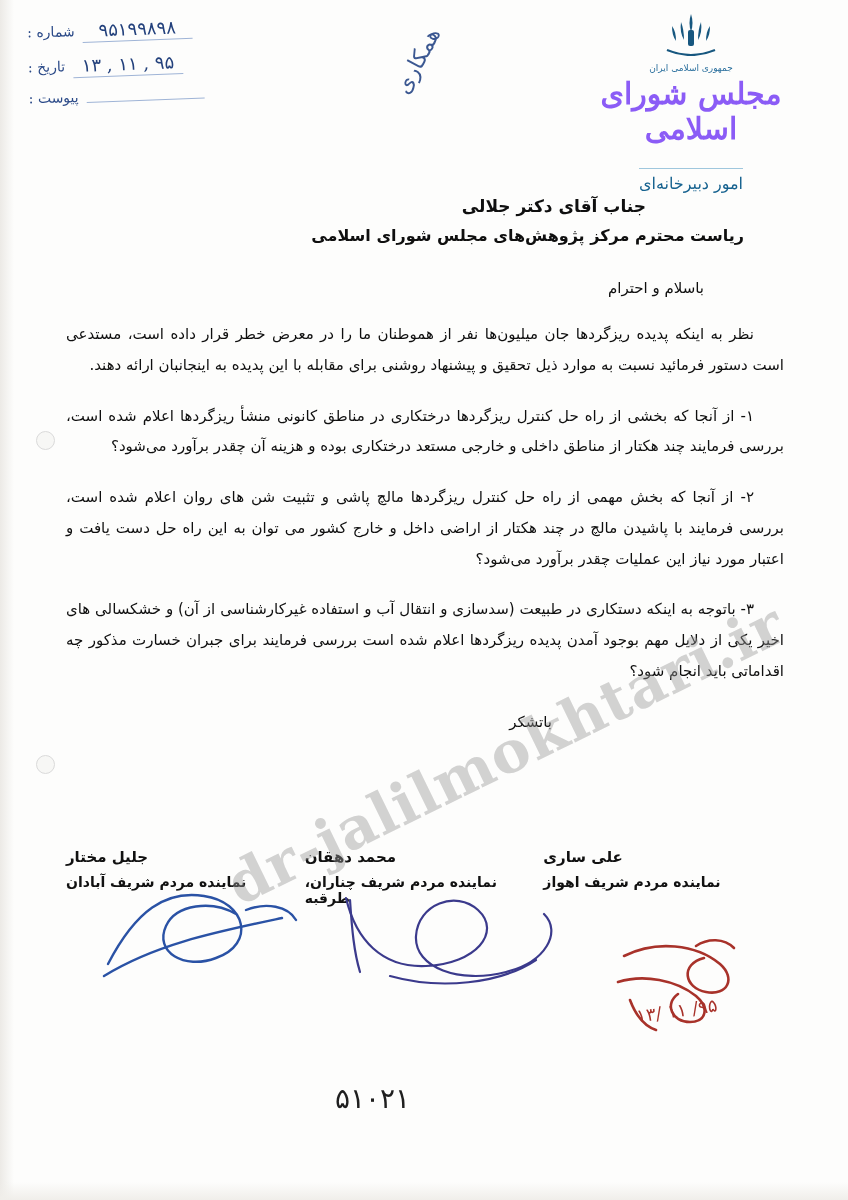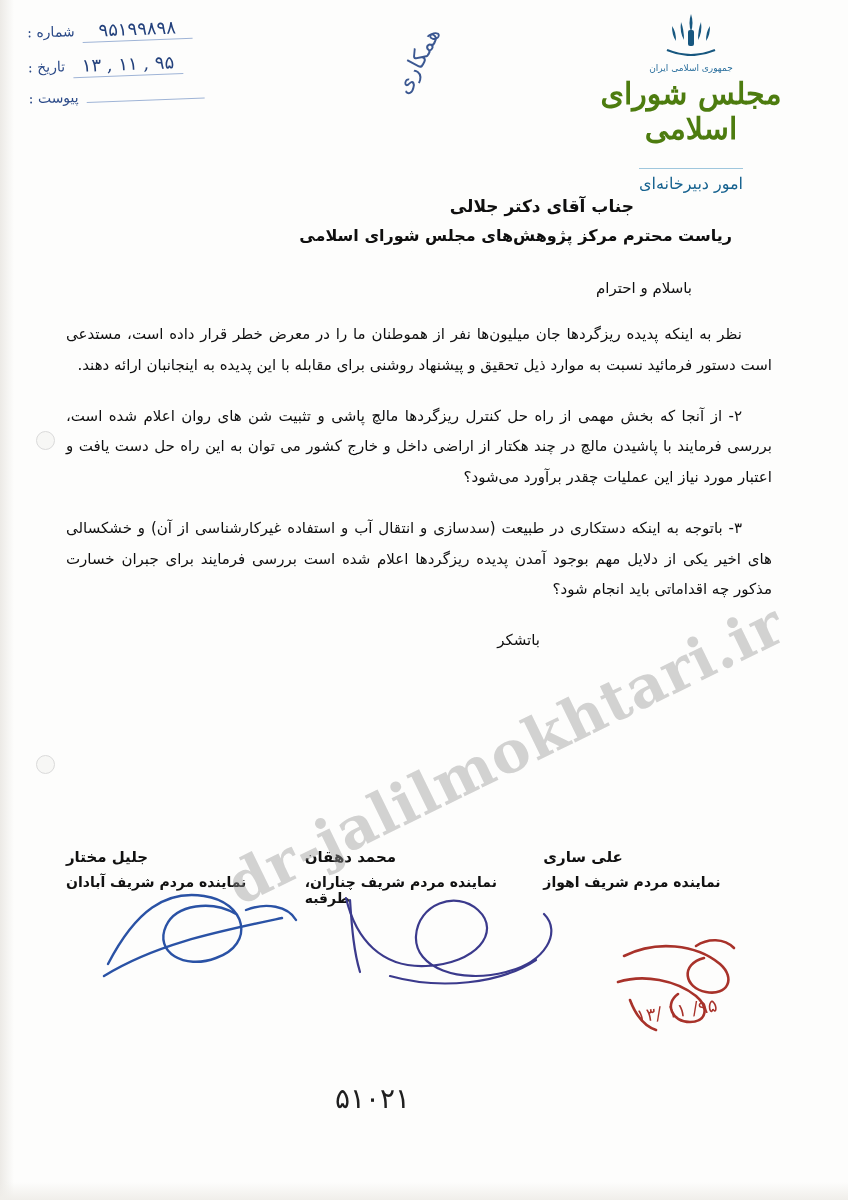--- a/index.html
+++ b/index.html
@@ -96,21 +96,21 @@
   }
   .masthead-country {
     font-size: 9px;
     color: #2a6f9d;
     letter-spacing: 1px;
   }
   .masthead-title {
     font-family: "DejaVu Serif", "Liberation Serif", serif;
     font-size: 30px;
     font-weight: bold;
-    color: #4d7c0f;
+    color: #8b5cf6;
     margin-top: 4px;
     line-height: 1.15;
   }
   .masthead-sub {
     font-family: "DejaVu Serif", "Liberation Serif", serif;
     font-size: 16px;
     color: #16628f;
     margin-top: 22px;
     border-top: 1px solid #9fc7dd;
     padding-top: 5px;
@@ -126,21 +126,21 @@
     color: #2b4a88;
     transform: rotate(-62deg);
     white-space: nowrap;
     opacity: .92;
   }
 
   
   .body-wrap {
     position: absolute;
     top: 196px;
-    right: 76px;
+    right: 64px;
     left: 66px;
     direction: rtl;
     text-align: right;
     color: #0f0f0f;
   }
   .addressee-1 {
     font-size: 17px;
     font-weight: bold;
     margin: 0 0 10px 0;
     padding-right: 138px;
@@ -295,20 +295,21 @@
     <div class="masthead-country">جمهوری اسلامی ایران</div>
     <div class="masthead-title">مجلس شورای اسلامی</div>
     <div class="masthead-sub">امور دبیرخانه‌ای</div>
   </div>
 
   <div class="body-wrap">
     <div class="addressee-1">جناب آقای دکتر جلالی</div>
     <div class="addressee-2">ریاست محترم مرکز پژوهش‌های مجلس شورای اسلامی</div>
     <div class="salutation">باسلام و احترام</div>
     <p class="para indent">نظر به اینکه پدیده ریزگردها جان میلیون‌ها نفر از هموطنان ما را در معرض خطر قرار داده است، مستدعی است دستور فرمائید نسبت به موارد ذیل تحقیق و پیشنهاد روشنی برای مقابله با این پدیده به اینجانبان ارائه دهند.</p>
+    <p class="para indent">۱- از آنجا که بخشی از راه حل کنترل ریزگردها درختکاری در مناطق کانونی منشأ ریزگردها اعلام شده است، بررسی فرمایند چند هکتار از مناطق داخلی و خارجی مستعد درختکاری بوده و هزینه آن چقدر برآورد می‌شود؟</p>
     <p class="para indent">۲- از آنجا که بخش مهمی از راه حل کنترل ریزگردها مالچ پاشی و تثبیت شن های روان اعلام شده است، بررسی فرمایند با پاشیدن مالچ در چند هکتار از اراضی داخل و خارج کشور می توان به این راه حل دست یافت و اعتبار مورد نیاز این عملیات چقدر برآورد می‌شود؟</p>
     <p class="para indent">۳- باتوجه به اینکه دستکاری در طبیعت (سدسازی و انتقال آب و استفاده غیرکارشناسی از آن) و خشکسالی های اخیر یکی از دلایل مهم بوجود آمدن پدیده ریزگردها اعلام شده است بررسی فرمایند برای جبران خسارت مذکور چه اقداماتی باید انجام شود؟</p>
     <div class="thanks">باتشکر</div>
   </div>
 
   <div class="signers">
     <div class="signer">
       <div class="signer-name">علی ساری</div>
       <div class="signer-role">نماینده مردم شریف اهواز</div>
     </div>

